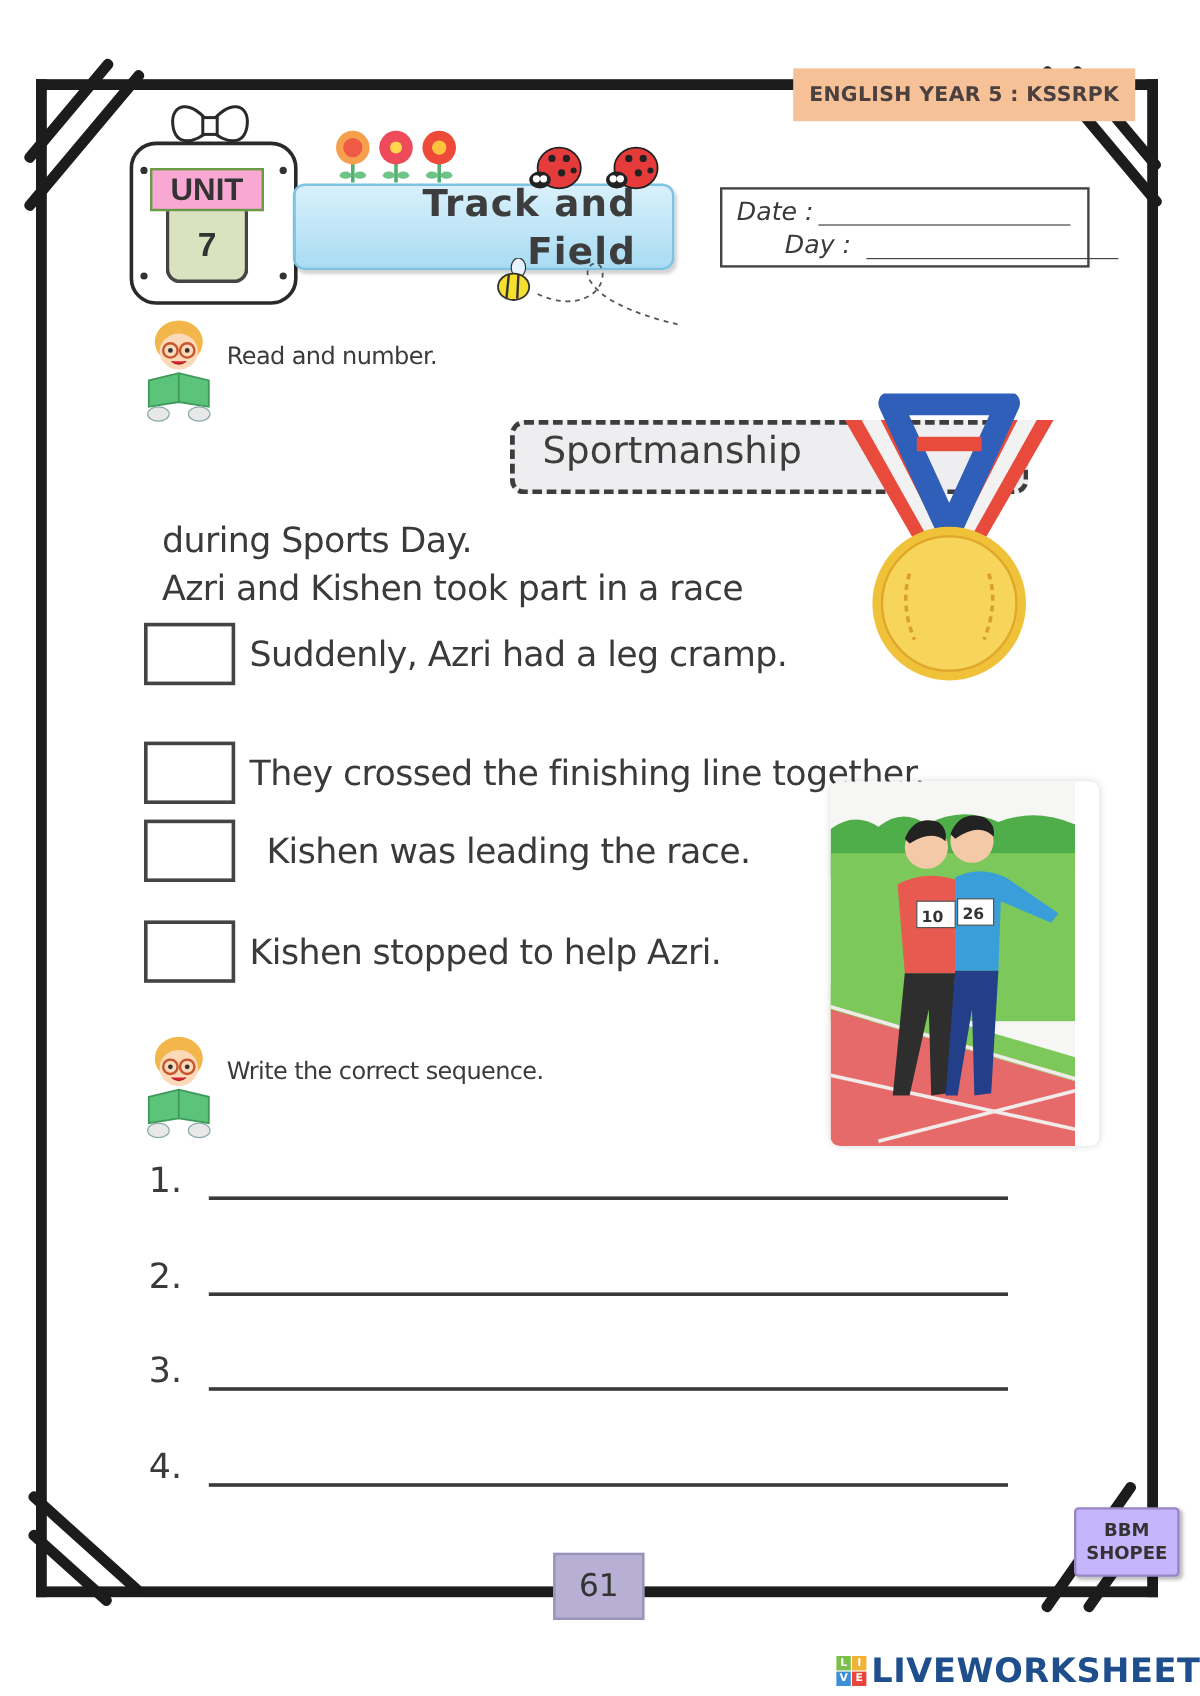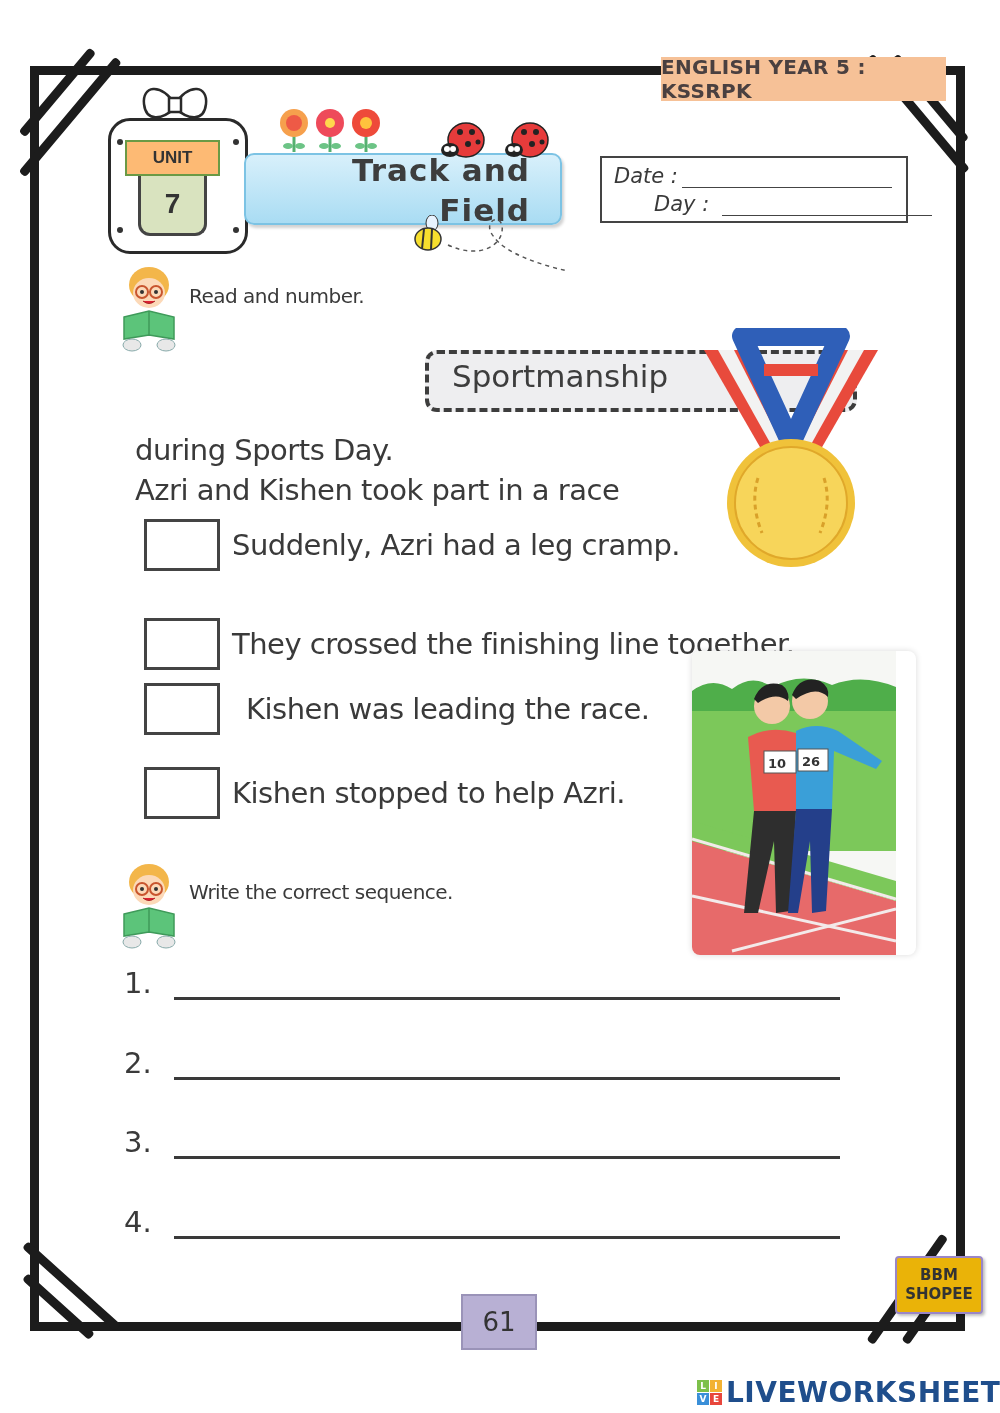--- a/index.html
+++ b/index.html
@@ -11,34 +11,34 @@
   .abs { position:absolute; }
 
   
   .frame-line { position:absolute; background:#1c1c1c; }
   .corner-slash { position:absolute; background:#1c1c1c; height:9px; border-radius:4px; transform-origin:left center; }
 
   
   .subject-tag {
     left:661px; top:57px; width:285px; height:44px; background:#f6c197;
     display:flex; align-items:center; justify-content:center;
-    font-family:"DejaVu Sans", sans-serif; font-weight:bold; font-size:20px; color:#4a4040;
+    font-family:"DejaVu Sans", sans-serif; font-weight:bold; font-size:17px; color:#4a4040;
     letter-spacing:0.3px;
   }
 
   
   .unit-board {
     left:108px; top:118px; width:134px; height:130px;
     border:3px solid #2a2a2a; border-radius:22px; background:#fff;
   }
   .unit-label {
-    left:125px; top:140px; width:95px; height:36px; background:#fdba74;
+    left:125px; top:140px; width:95px; height:36px; background:#f9a8d4;
     border:2px solid #6a9a45; box-sizing:border-box;
     display:flex; align-items:center; justify-content:center;
-    font-family:"Liberation Sans", sans-serif; font-weight:bold; font-size:17px; color:#333;
+    font-family:"Liberation Sans", sans-serif; font-weight:bold; font-size:26px; color:#333;
   }
   .unit-number {
     left:138px; top:174px; width:69px; height:62px; background:#d9e3bf;
     border:3px solid #444; border-top:none; border-radius:0 0 12px 12px; box-sizing:border-box;
     display:flex; align-items:center; justify-content:center;
     font-family:"Liberation Sans", sans-serif; font-weight:bold; font-size:28px; color:#333;
   }
   .bow { left:140px; top:82px; width:70px; height:48px; }
 
   .title-banner {
@@ -72,41 +72,41 @@
   }
   .topic-text {
     left:452px; top:358px; font-family:"DejaVu Sans", sans-serif; font-size:31px; color:#3d3d3d;
   }
 
   .story {
     left:135px; top:430px; width:580px;
     font-family:"DejaVu Sans", sans-serif; font-size:29px; line-height:40px; color:#3a3a3a; letter-spacing:-0.5px;
   }
 
-  .seq-item { position:absolute; left:120px; display:flex; align-items:center;margin-left:24px; }
+  .seq-item { position:absolute; left:120px; display:flex; align-items:center; }
   .seq-box {
     width:76px; height:52px; border:3px solid #444; box-sizing:border-box; background:#fff;
   }
   .seq-text {
     margin-left:12px; font-family:"DejaVu Sans", sans-serif; font-size:29px; color:#3a3a3a; letter-spacing:-0.5px;
     white-space:nowrap;
   }
 
   .answer-row { position:absolute; left:124px; display:flex; align-items:flex-end; }
   .answer-num { width:50px; font-family:"DejaVu Sans", sans-serif; font-size:29px; color:#3a3a3a; }
   .answer-line { width:666px; border-bottom:3px solid #3a3a3a; height:24px; }
 
   .page-num {
     left:461px; top:1294px; width:76px; height:56px; background:#b8b0d4;
     border:2px solid #9a93b8; box-sizing:border-box;
     display:flex; align-items:center; justify-content:center;
     font-family:"DejaVu Sans", sans-serif; font-size:26px; color:#333;
   }
   .shop-badge {
-    left:895px; top:1256px; width:88px; height:58px; background:#eab308;
+    left:895px; top:1256px; width:88px; height:58px; background:#c4b5fd;
     border:2px solid #9a86c7; border-radius:4px; box-sizing:border-box;
     display:flex; flex-direction:column; align-items:center; justify-content:center;
     font-family:"DejaVu Sans", sans-serif; font-weight:bold; font-size:15px; line-height:19px; color:#333;
     box-shadow:2px 2px 3px rgba(0,0,0,0.25);
   }
 
   .lw-logo { left:697px; top:1376px; display:flex; align-items:center; }
   .lw-grid { display:grid; grid-template-columns:12px 12px; grid-template-rows:12px 12px; gap:1px; margin-right:4px; }
   .lw-cell { font-family:"DejaVu Sans", sans-serif; font-size:9px; font-weight:bold; color:#fff; display:flex; align-items:center; justify-content:center; }
   .lw-text { font-family:"DejaVu Sans", sans-serif; font-weight:bold; font-size:28px; color:#1f4e8c; letter-spacing:0.5px; }

